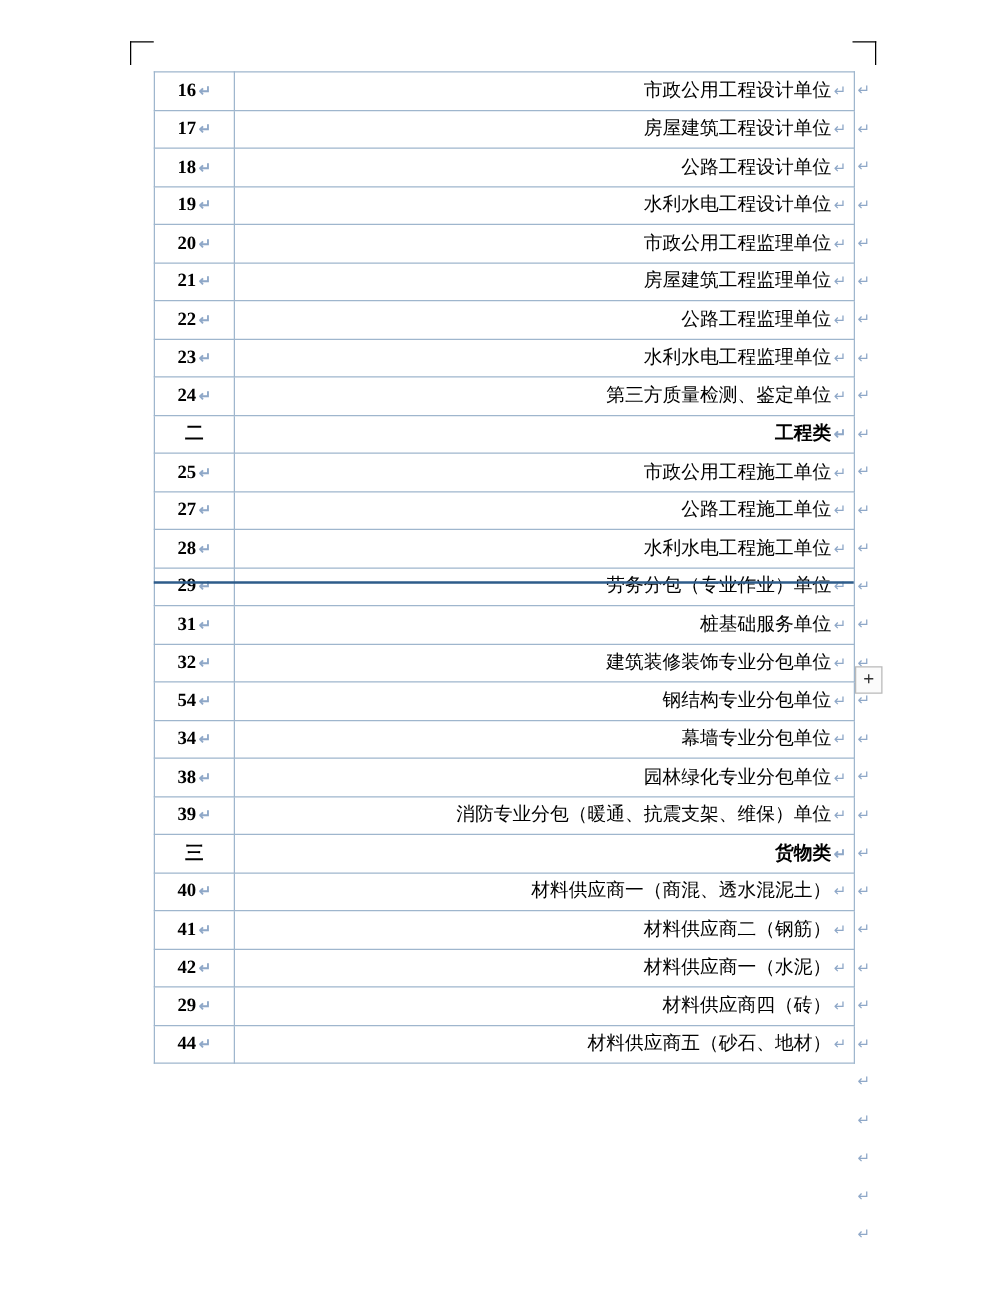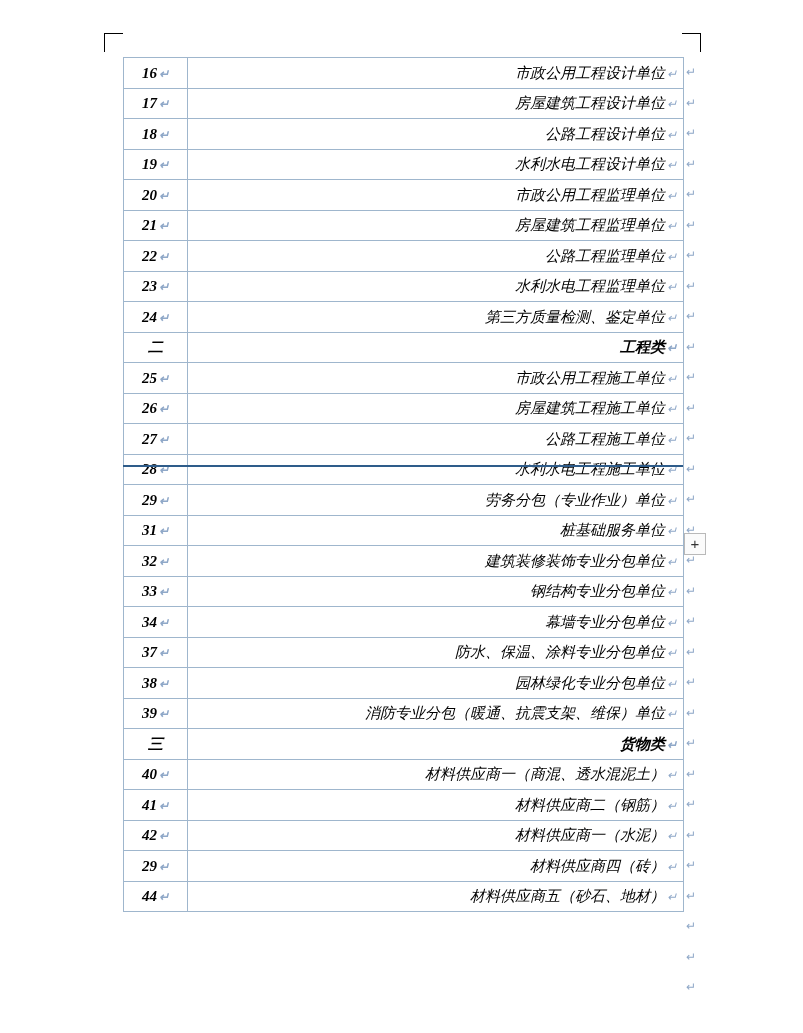--- a/index.html
+++ b/index.html
@@ -43,21 +43,20 @@
   }
 
   
   .doc-table {
     position: absolute;
     left: 123px;
     top: 57px;
     width: 560px;
     border-collapse: collapse;
     table-layout: fixed;
-    font-style: italic;
   }
   .doc-table td {
     border: 1px solid #9fb6cd;
     height: 30.5px;
     padding: 0 6px;
     font-size: 15px;
     line-height: 1.1;
     color: #000000;
     vertical-align: middle;
     box-sizing: border-box;
@@ -177,56 +176,48 @@
         </tr>
         <tr>
           <td class="col-no"><span>二</span></td>
           <td class="col-name center"><span>工程类</span><span class="pilcrow">↵</span></td>
         </tr>
         <tr>
           <td class="col-no"><span>25</span><span class="pilcrow">↵</span></td>
           <td class="col-name"><span>市政公用工程施工单位</span><span class="pilcrow">↵</span></td>
         </tr>
         <tr>
-          <td class="col-no"><span>26</span><span class="pilcrow">↵</span></td>
-          <td class="col-name"><span>房屋建筑工程施工单位</span><span class="pilcrow">↵</span></td>
-        </tr>
-        <tr>
           <td class="col-no"><span>27</span><span class="pilcrow">↵</span></td>
           <td class="col-name"><span>公路工程施工单位</span><span class="pilcrow">↵</span></td>
         </tr>
         <tr>
           <td class="col-no"><span>28</span><span class="pilcrow">↵</span></td>
           <td class="col-name"><span>水利水电工程施工单位</span><span class="pilcrow">↵</span></td>
         </tr>
         <tr>
           <td class="col-no"><span>29</span><span class="pilcrow">↵</span></td>
           <td class="col-name"><span>劳务分包（专业作业）单位</span><span class="pilcrow">↵</span></td>
         </tr>
         <tr>
           <td class="col-no"><span>31</span><span class="pilcrow">↵</span></td>
           <td class="col-name"><span>桩基础服务单位</span><span class="pilcrow">↵</span></td>
         </tr>
         <tr>
           <td class="col-no"><span>32</span><span class="pilcrow">↵</span></td>
           <td class="col-name"><span>建筑装修装饰专业分包单位</span><span class="pilcrow">↵</span></td>
         </tr>
         <tr>
-          <td class="col-no"><span>33</span><span class="pilcrow">↵</span></td>
+          <td class="col-no"><span>54</span><span class="pilcrow">↵</span></td>
           <td class="col-name"><span>钢结构专业分包单位</span><span class="pilcrow">↵</span></td>
         </tr>
         <tr>
           <td class="col-no"><span>34</span><span class="pilcrow">↵</span></td>
           <td class="col-name"><span>幕墙专业分包单位</span><span class="pilcrow">↵</span></td>
         </tr>
         <tr>
-          <td class="col-no"><span>37</span><span class="pilcrow">↵</span></td>
-          <td class="col-name"><span>防水、保温、涂料专业分包单位</span><span class="pilcrow">↵</span></td>
-        </tr>
-        <tr>
           <td class="col-no"><span>38</span><span class="pilcrow">↵</span></td>
           <td class="col-name"><span>园林绿化专业分包单位</span><span class="pilcrow">↵</span></td>
         </tr>
         <tr>
           <td class="col-no"><span>39</span><span class="pilcrow">↵</span></td>
           <td class="col-name"><span>消防专业分包（暖通、抗震支架、维保）单位</span><span class="pilcrow">↵</span></td>
         </tr>
         <tr>
           <td class="col-no"><span>三</span></td>
           <td class="col-name center"><span>货物类</span><span class="pilcrow">↵</span></td>

